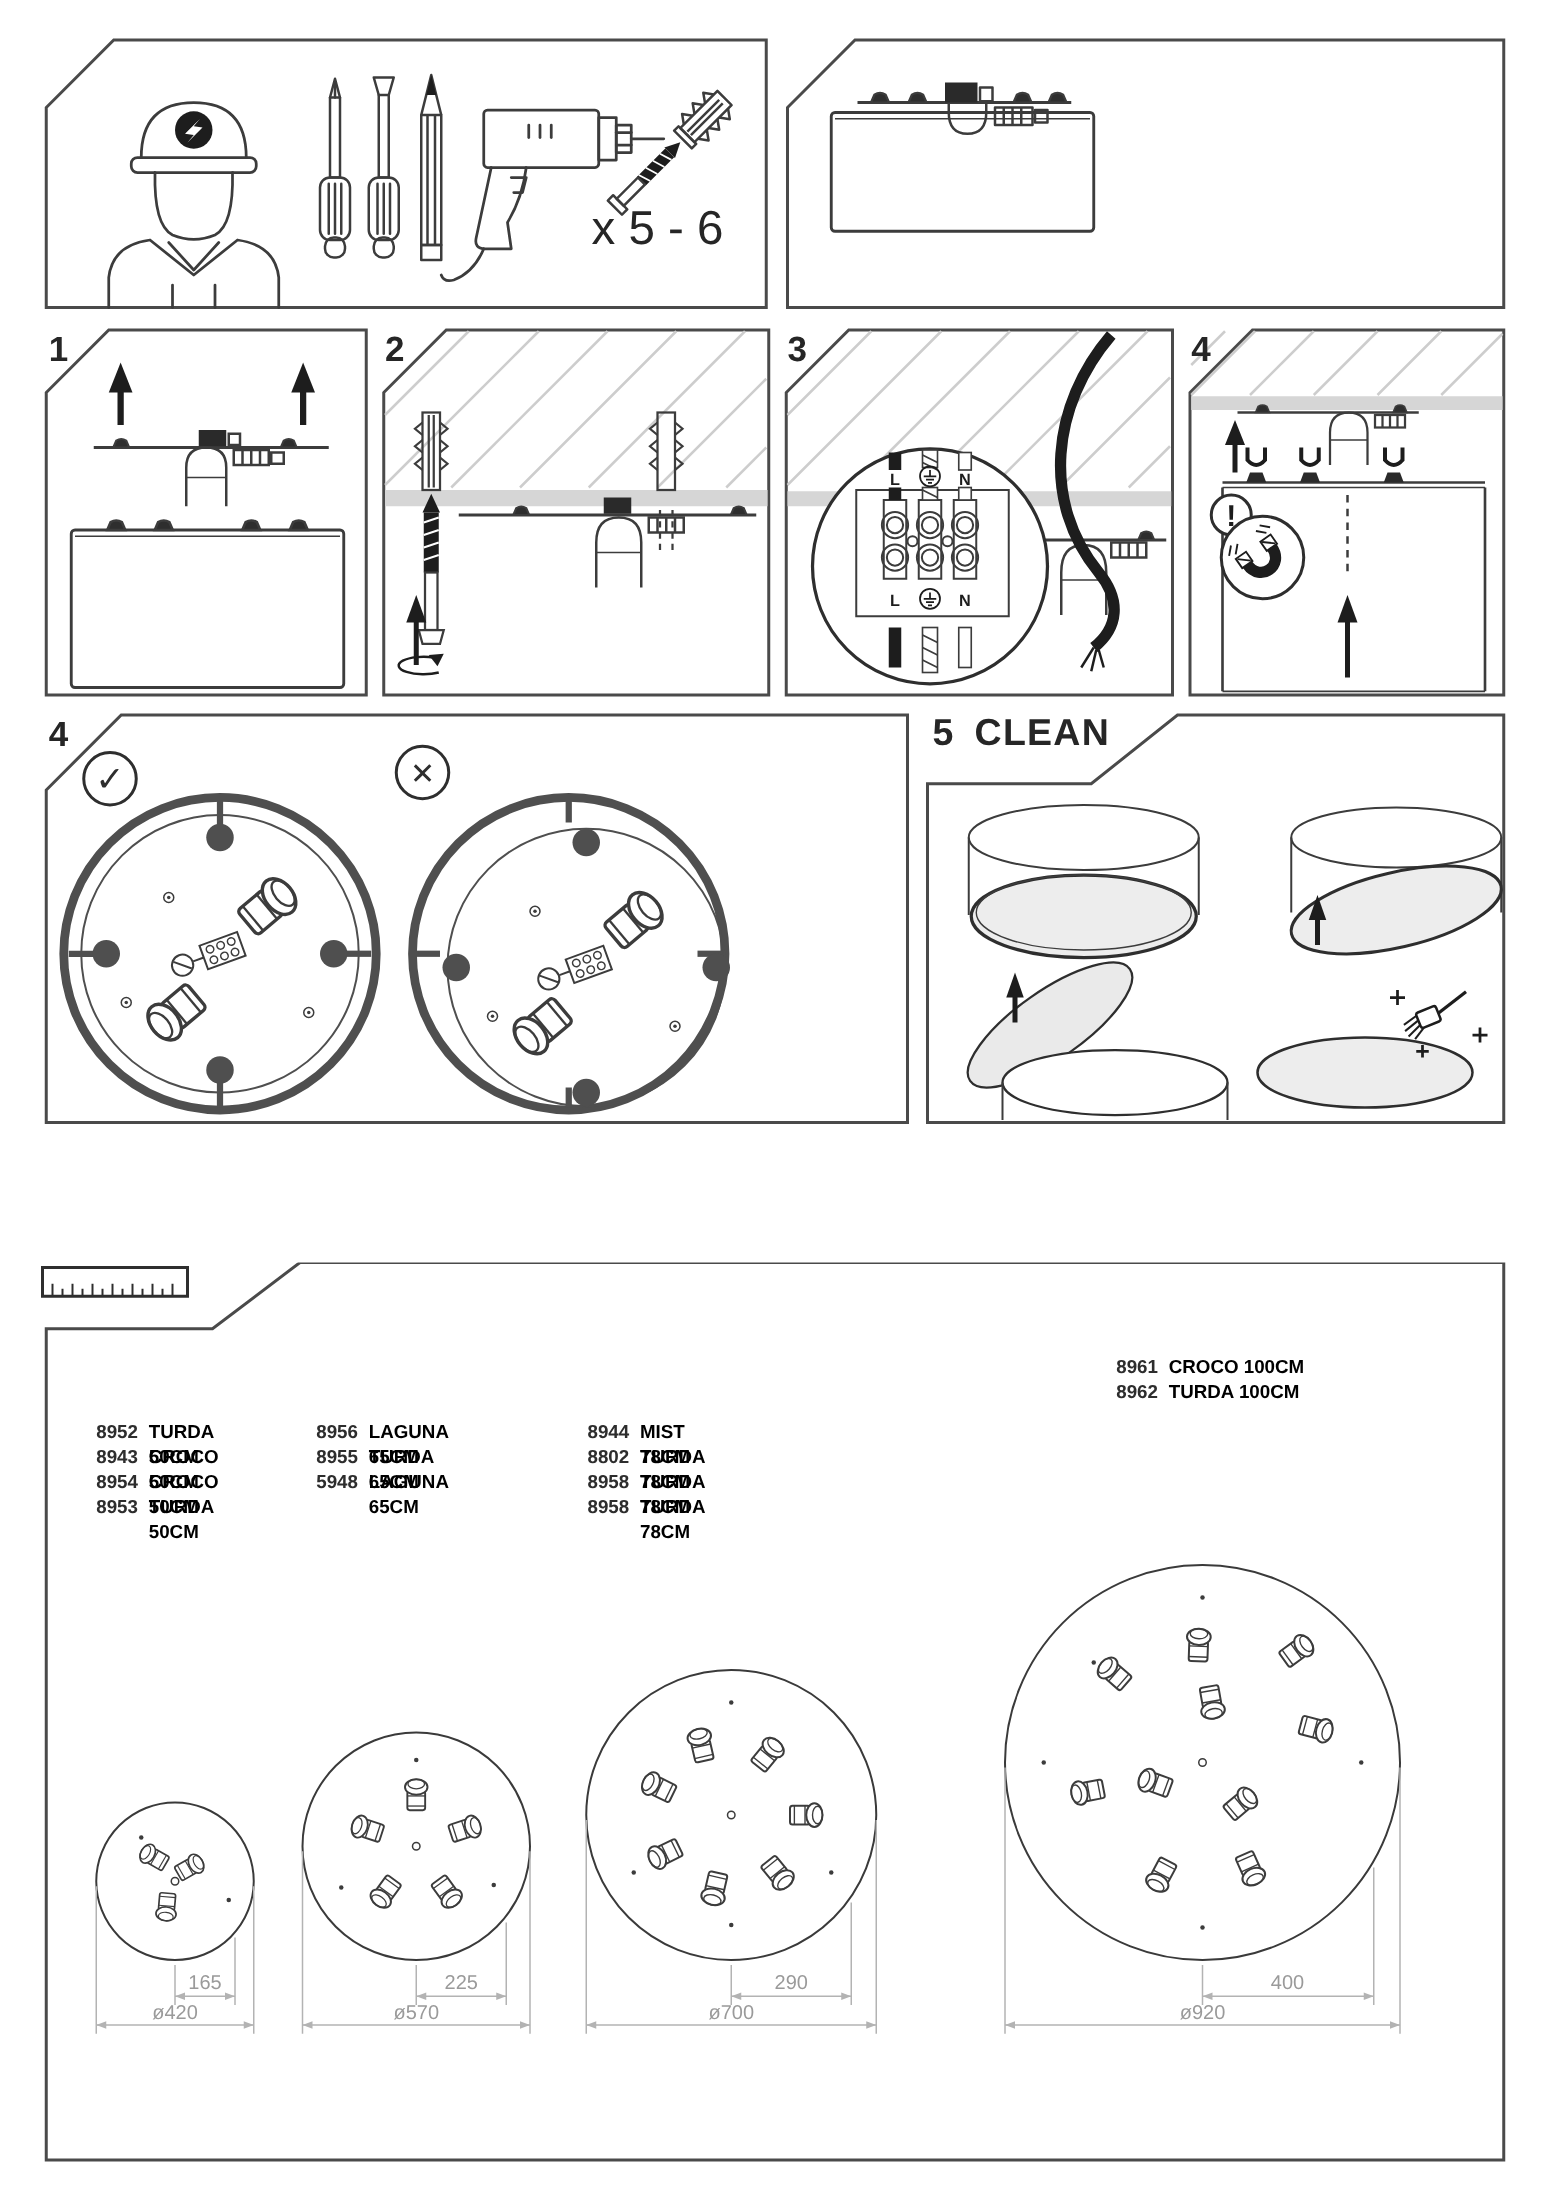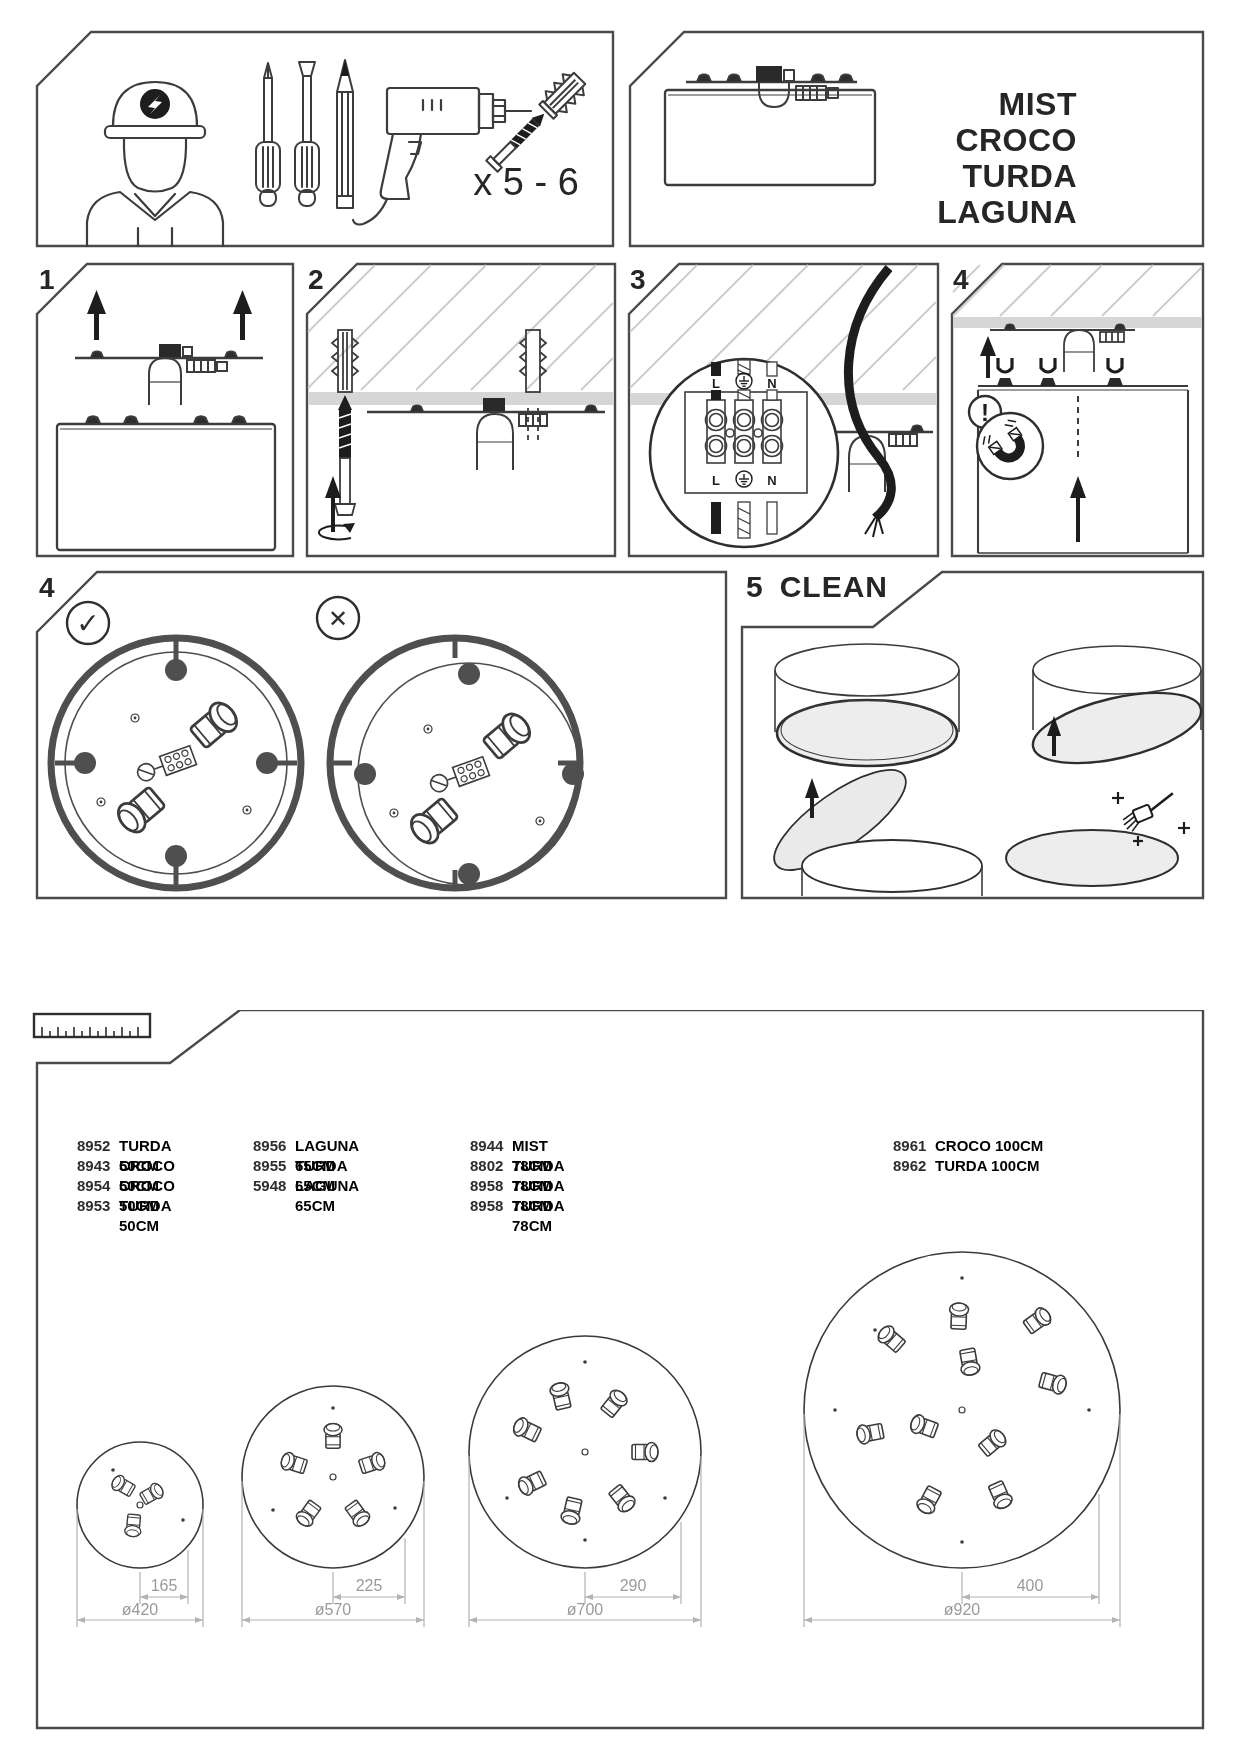--- a/index.html
+++ b/index.html
@@ -132,26 +132,20 @@
       <path d="M 131,53 V 60 Q 131,77 146,77 Q 161,77 161,60 V 53"></path>
       <rect x="168" y="56" width="30" height="14"></rect>
       <line x1="175" y1="56" x2="175" y2="70"></line>
         <line x1="182" y1="56" x2="182" y2="70"></line>
         <line x1="189" y1="56" x2="189" y2="70"></line>
       <rect x="200" y="58" width="10" height="10"></rect>
       <rect x="37" y="60" width="210" height="95" rx="3" stroke-width="2.3"></rect>
       <line x1="40" y1="65" x2="244" y2="65" stroke-width="1.2"></line>
     </g>
   </svg>
-  <div class="abs prod-names" style="left:870px;top:86px">
-    <div>MIST</div>
-    <div>CROCO</div>
-    <div>TURDA</div>
-    <div>LAGUNA</div>
-  </div>
 
   <svg class="abs" style="left:35px;top:262px" width="260" height="296" viewBox="0 0 260 296">
     <polygon class="pframe" points="52,2 258,2 258,294 2,294 2,52"></polygon>
     <g>
       <g fill="#1d1d1d">
         <rect x="59" y="46" width="5" height="32"></rect>
           <polygon points="61.5,28 52,52 71,52"></polygon>
         <rect x="205" y="46" width="5" height="32"></rect>
           <polygon points="207.5,28 198,52 217,52"></polygon>
       </g>
@@ -718,21 +712,21 @@
       </div>
     <div class="tblrow">
         <span class="code">8958</span>
         <span class="pname">TURDA 78CM</span>
       </div>
     <div class="tblrow">
         <span class="code">8958</span>
         <span class="pname">TURDA 78CM</span>
       </div>
   </div>
-  <div class="abs tblgroup" style="left:893px;top:1136px;width:166px">
+  <div class="abs tblgroup" style="left:893px;top:1084px;width:166px">
     <div class="tblrow">
         <span class="code">8961</span>
         <span class="pname">CROCO 100CM</span>
       </div>
     <div class="tblrow">
         <span class="code">8962</span>
         <span class="pname">TURDA 100CM</span>
       </div>
   </div>
 

